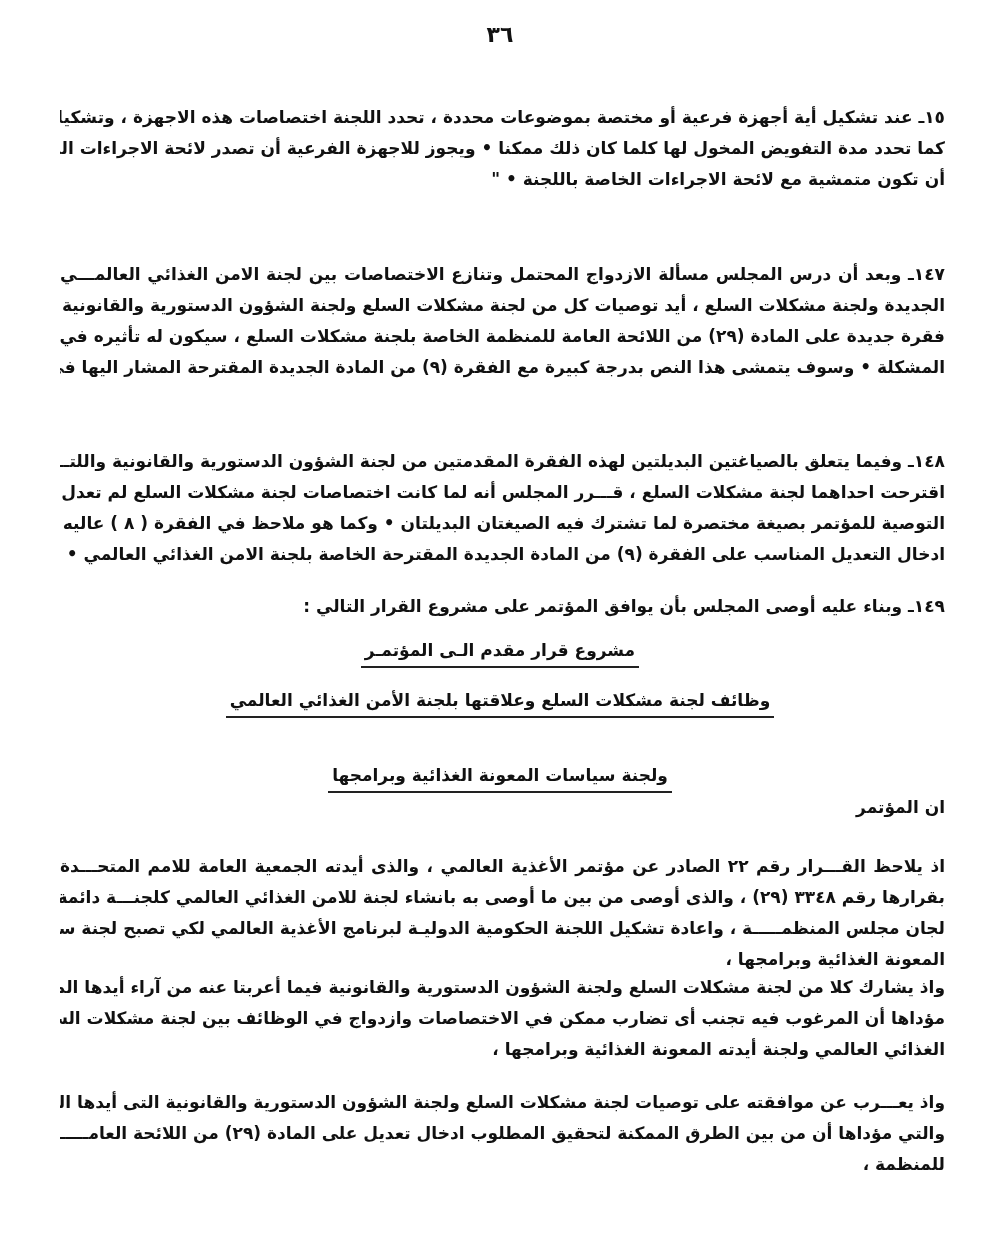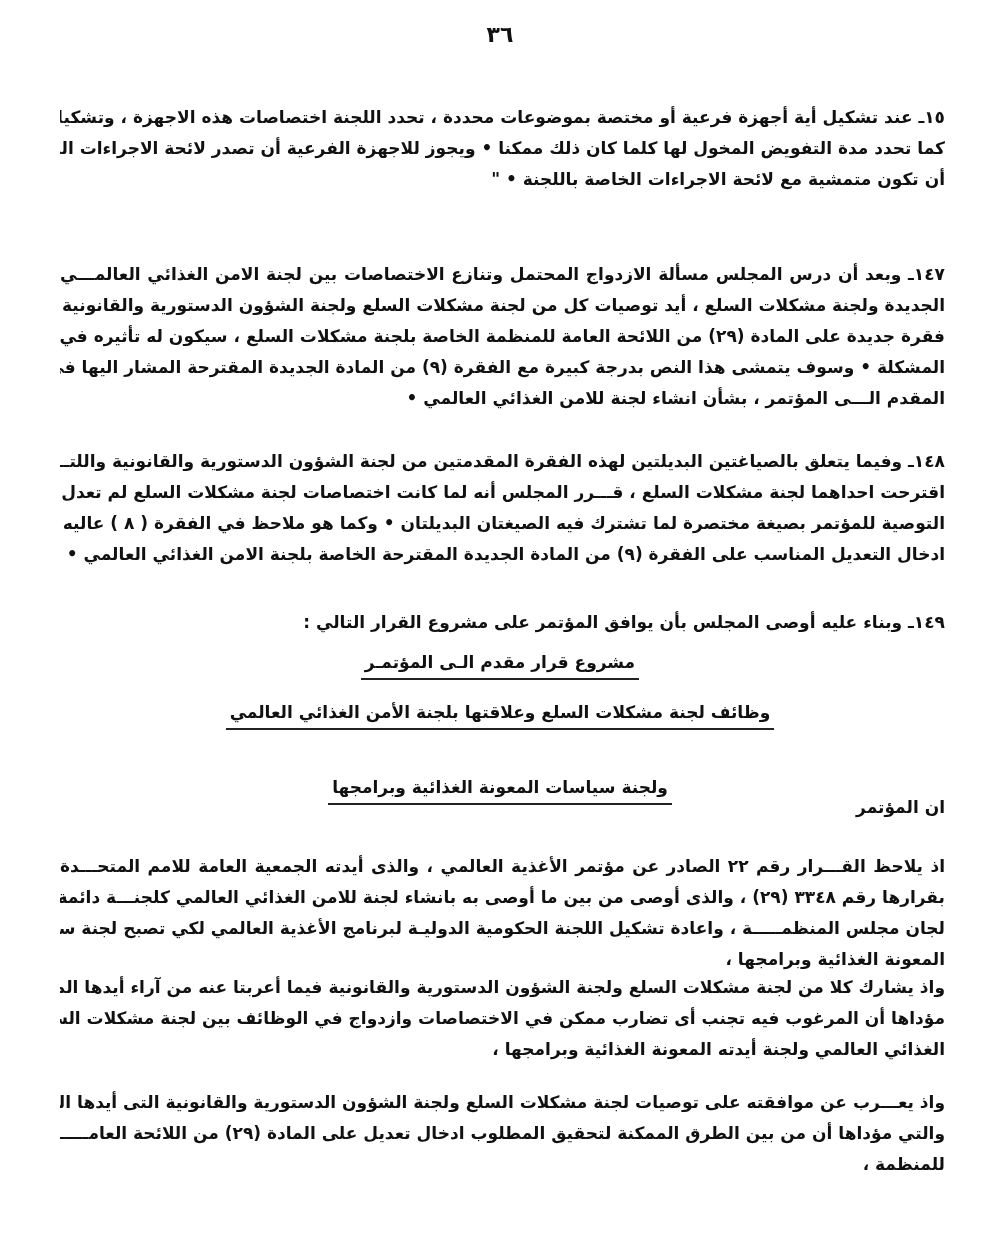--- a/index.html
+++ b/index.html
@@ -13,21 +13,21 @@
   }
   .para {
     position: absolute; left: 60px; width: 885px;
     direction: rtl; text-align: justify; text-align-last: right;
     font-size: 17px; line-height: 31px; font-weight: bold;
   }
   .para .line { display: block; white-space: nowrap; overflow: hidden; text-align: justify; text-align-last: justify; }
   .para .line.last { text-align-last: right; }
   .heading {
     position: absolute; left: 0; width: 1000px; text-align: center; direction: rtl;
-    font-size: 17px; font-weight: bold; margin-top: 12px;
+    font-size: 17px; font-weight: bold;
   }
   .heading span { display: inline-block; padding: 0 4px 6px; border-bottom: 2px solid #222; }
   .page-num-bottom {
     position: absolute; left: 72px; top: 1266px; font-size: 23px; font-family: "Liberation Sans", sans-serif; text-align: center;
   }
   .preamble {
     position: absolute; right: 55px; top: 797px; direction: rtl; font-size: 17px; font-weight: bold;
   }
 </style>
 </head>
@@ -39,31 +39,30 @@
   <span class="line">١٥ـ  عند تشكيل أية أجهزة فرعية أو مختصة بموضوعات محددة ، تحدد اللجنة اختصاصات هذه الاجهزة ، وتشكيلها ،</span>
   <span class="line">كما تحدد مدة التفويض المخول لها كلما كان ذلك ممكنا • ويجوز للاجهزة الفرعية أن تصدر لائحة الاجراءات الخاصة بهـــا على</span>
   <span class="line last">أن تكون متمشية مع لائحة الاجراءات الخاصة باللجنة • "</span>
 </div>
 
 <div class="para" style="top:259px;">
   <span class="line">١٤٧ـ  وبعد أن درس المجلس مسألة الازدواج المحتمل وتنازع الاختصاصات بين لجنة الامن الغذائي العالمـــي</span>
   <span class="line">الجديدة ولجنة مشكلات السلع ، أيد توصيات كل من لجنة مشكلات السلع ولجنة الشؤون الدستورية والقانونية بـأن ادخـال</span>
   <span class="line">فقرة جديدة على المادة (٢٩) من اللائحة العامة للمنظمة الخاصة بلجنة مشكلات السلع ، سيكون له تأثيره في تخفيـــف</span>
   <span class="line">المشكلة • وسوف يتمشى هذا النص بدرجة كبيرة مع الفقرة (٩) من المادة الجديدة المقترحة المشار اليها في مشروع القـرار</span>
-  <span class="line last">المقدم الـــى المؤتمر ، بشأن انشاء لجنة للامن الغذائي العالمي •</span>
 </div>
 
 <div class="para" style="top:446px;">
   <span class="line">١٤٨ـ  وفيما يتعلق بالصياغتين البديلتين لهذه الفقرة المقدمتين من لجنة الشؤون الدستورية والقانونية واللتـــين</span>
   <span class="line">اقترحت احداهما لجنة مشكلات السلع ، قـــرر المجلس أنه لما كانت اختصاصات لجنة مشكلات السلع لم تعدل فيجـــب</span>
   <span class="line">التوصية للمؤتمر بصيغة مختصرة لما تشترك فيه الصيغتان البديلتان • وكما هو ملاحظ في الفقرة ( ٨ ) عاليه ، قرر المجلس</span>
   <span class="line last">ادخال التعديل المناسب على الفقرة (٩) من المادة الجديدة المقترحة الخاصة بلجنة الامن الغذائي العالمي •</span>
 </div>
 
-<div class="para" style="top:591px;margin-top:16px;">
+<div class="para" style="top:591px;">
   <span class="line last">١٤٩ـ  وبناء عليه أوصى المجلس بأن يوافق المؤتمر على مشروع القرار التالي :</span>
 </div>
 
 <div class="heading" style="top:640px;">
   <span>مشروع قرار مقدم الـى المؤتمـر</span>
 </div>
 <div class="heading" style="top:690px;">
   <span>وظائف لجنة مشكلات السلع وعلاقتها بلجنة الأمن الغذائي العالمي</span>
 </div>
 <div class="heading" style="top:765px;">

